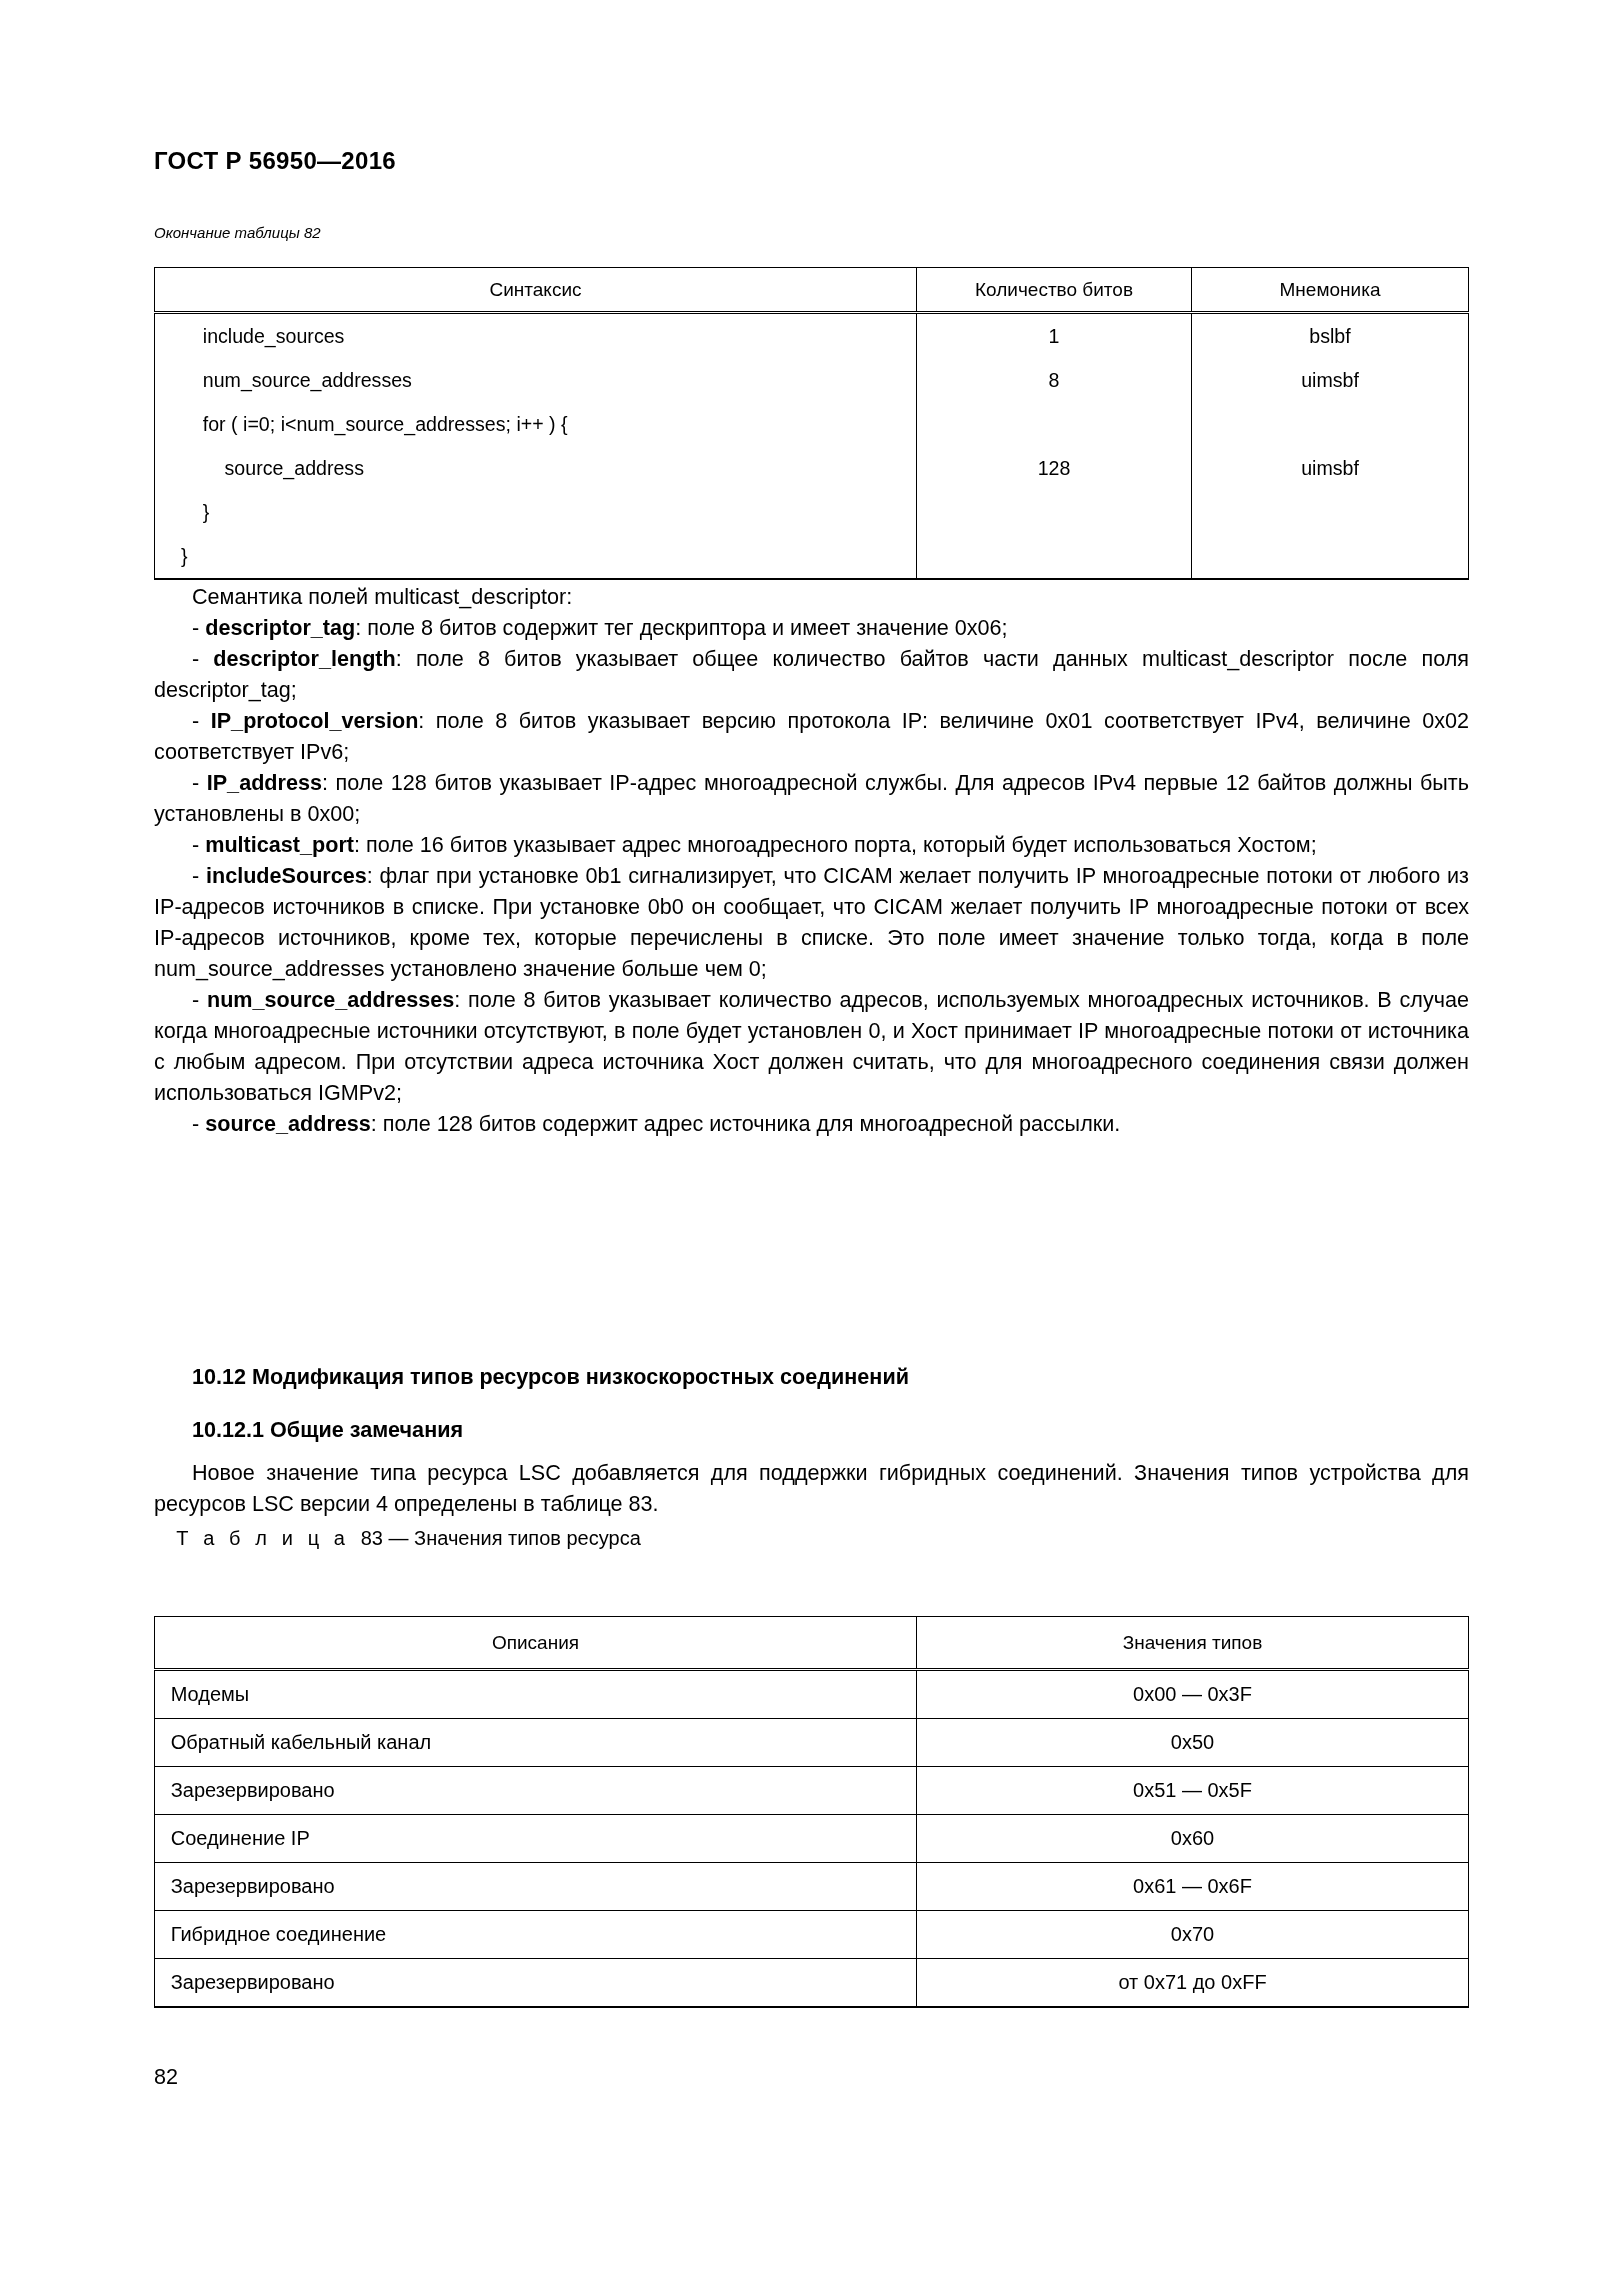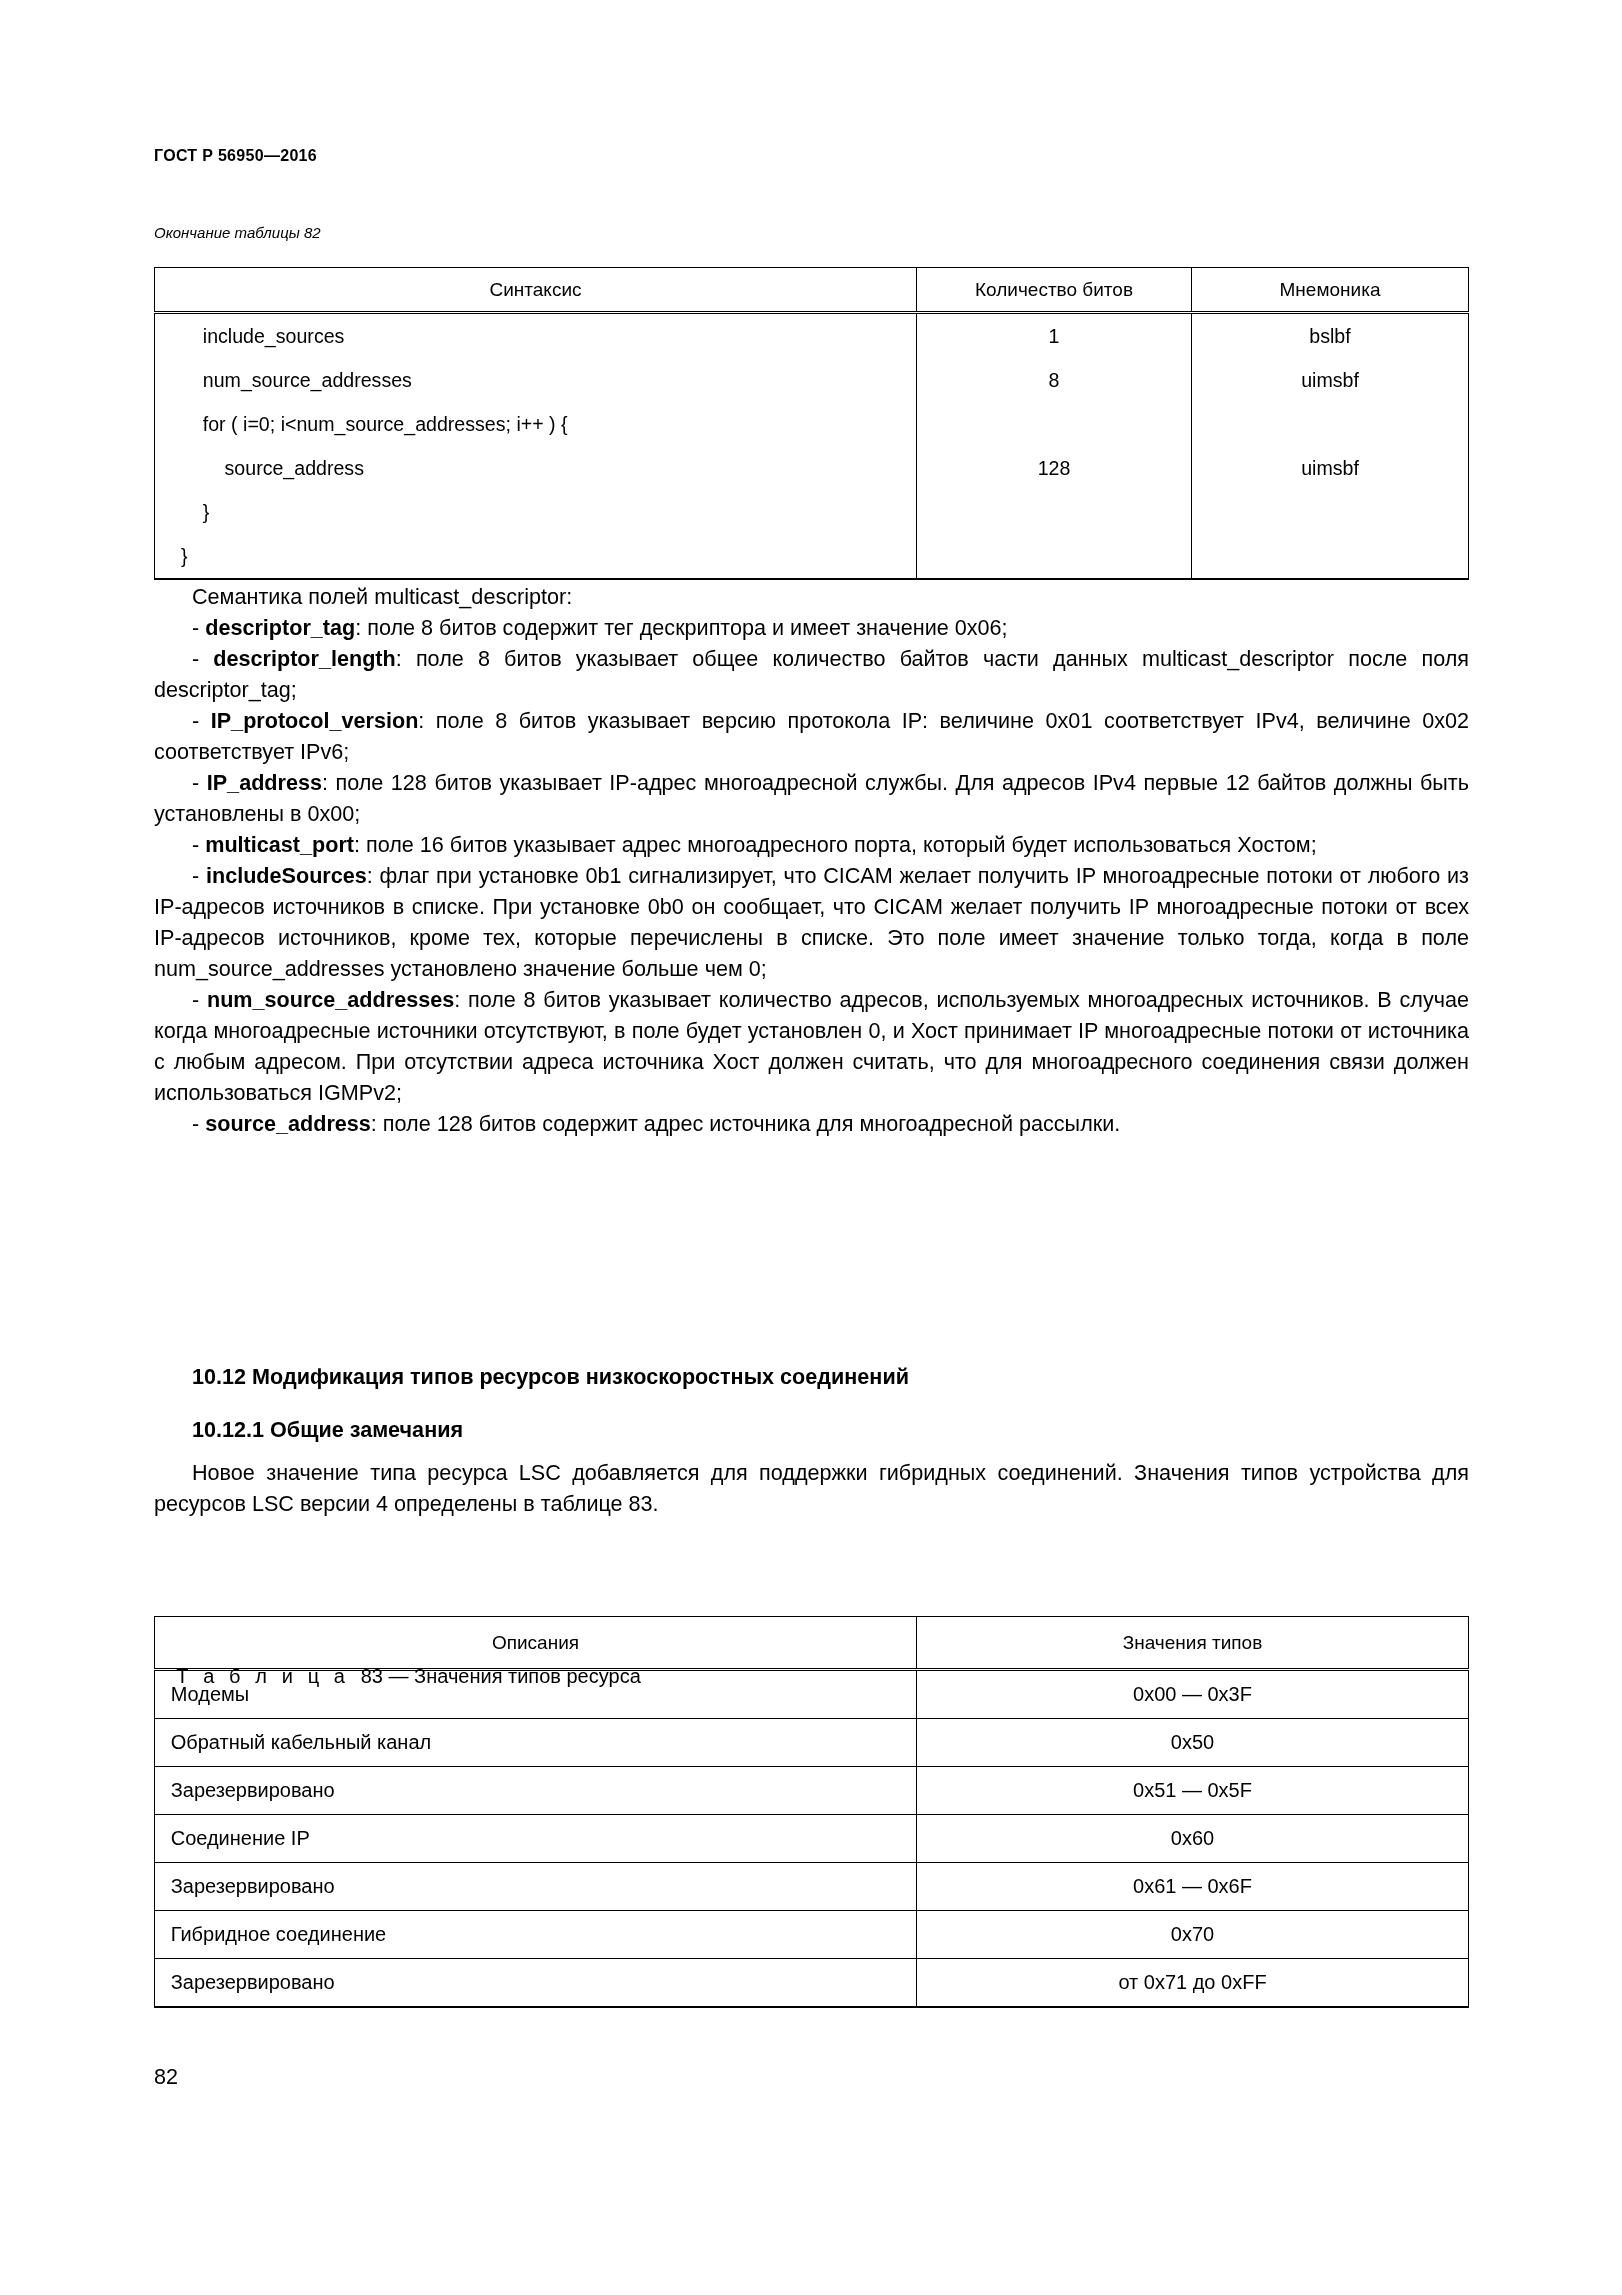--- a/index.html
+++ b/index.html
@@ -16,21 +16,21 @@
     color: #000000;
     box-sizing: border-box;
     overflow: hidden;
   }
 
   
   .doc-header {
     position: absolute;
     left: 154px;
     top: 147px;
-    font-size: 16px;
+    font-size: 24px;
     font-weight: bold;
     letter-spacing: 0.3px;
     text-align: right;
   }
 
   
   .table-cont-caption {
     position: absolute;
     left: 154px;
     top: 224px;
@@ -110,21 +110,21 @@
     font-size: 21.6px;
     line-height: 31px;
     text-align: justify;
   }
   .intro-block p { margin: 0; text-indent: 38px; }
 
   
   .table83-caption {
     position: absolute;
     left: 154px;
-    top: 1642px;
+    top: 1504px;
     font-size: 20px;
     white-space: pre;
   }
   .table83-caption .sp { letter-spacing: 4.6px; }
 
   
   #table83 { top: 1616px; }
   #table83 col.c-desc { width: 762px; }
   #table83 col.c-val  { width: 552px; }
   #table83 tbody td { height: 47px; font-size: 20px; }

